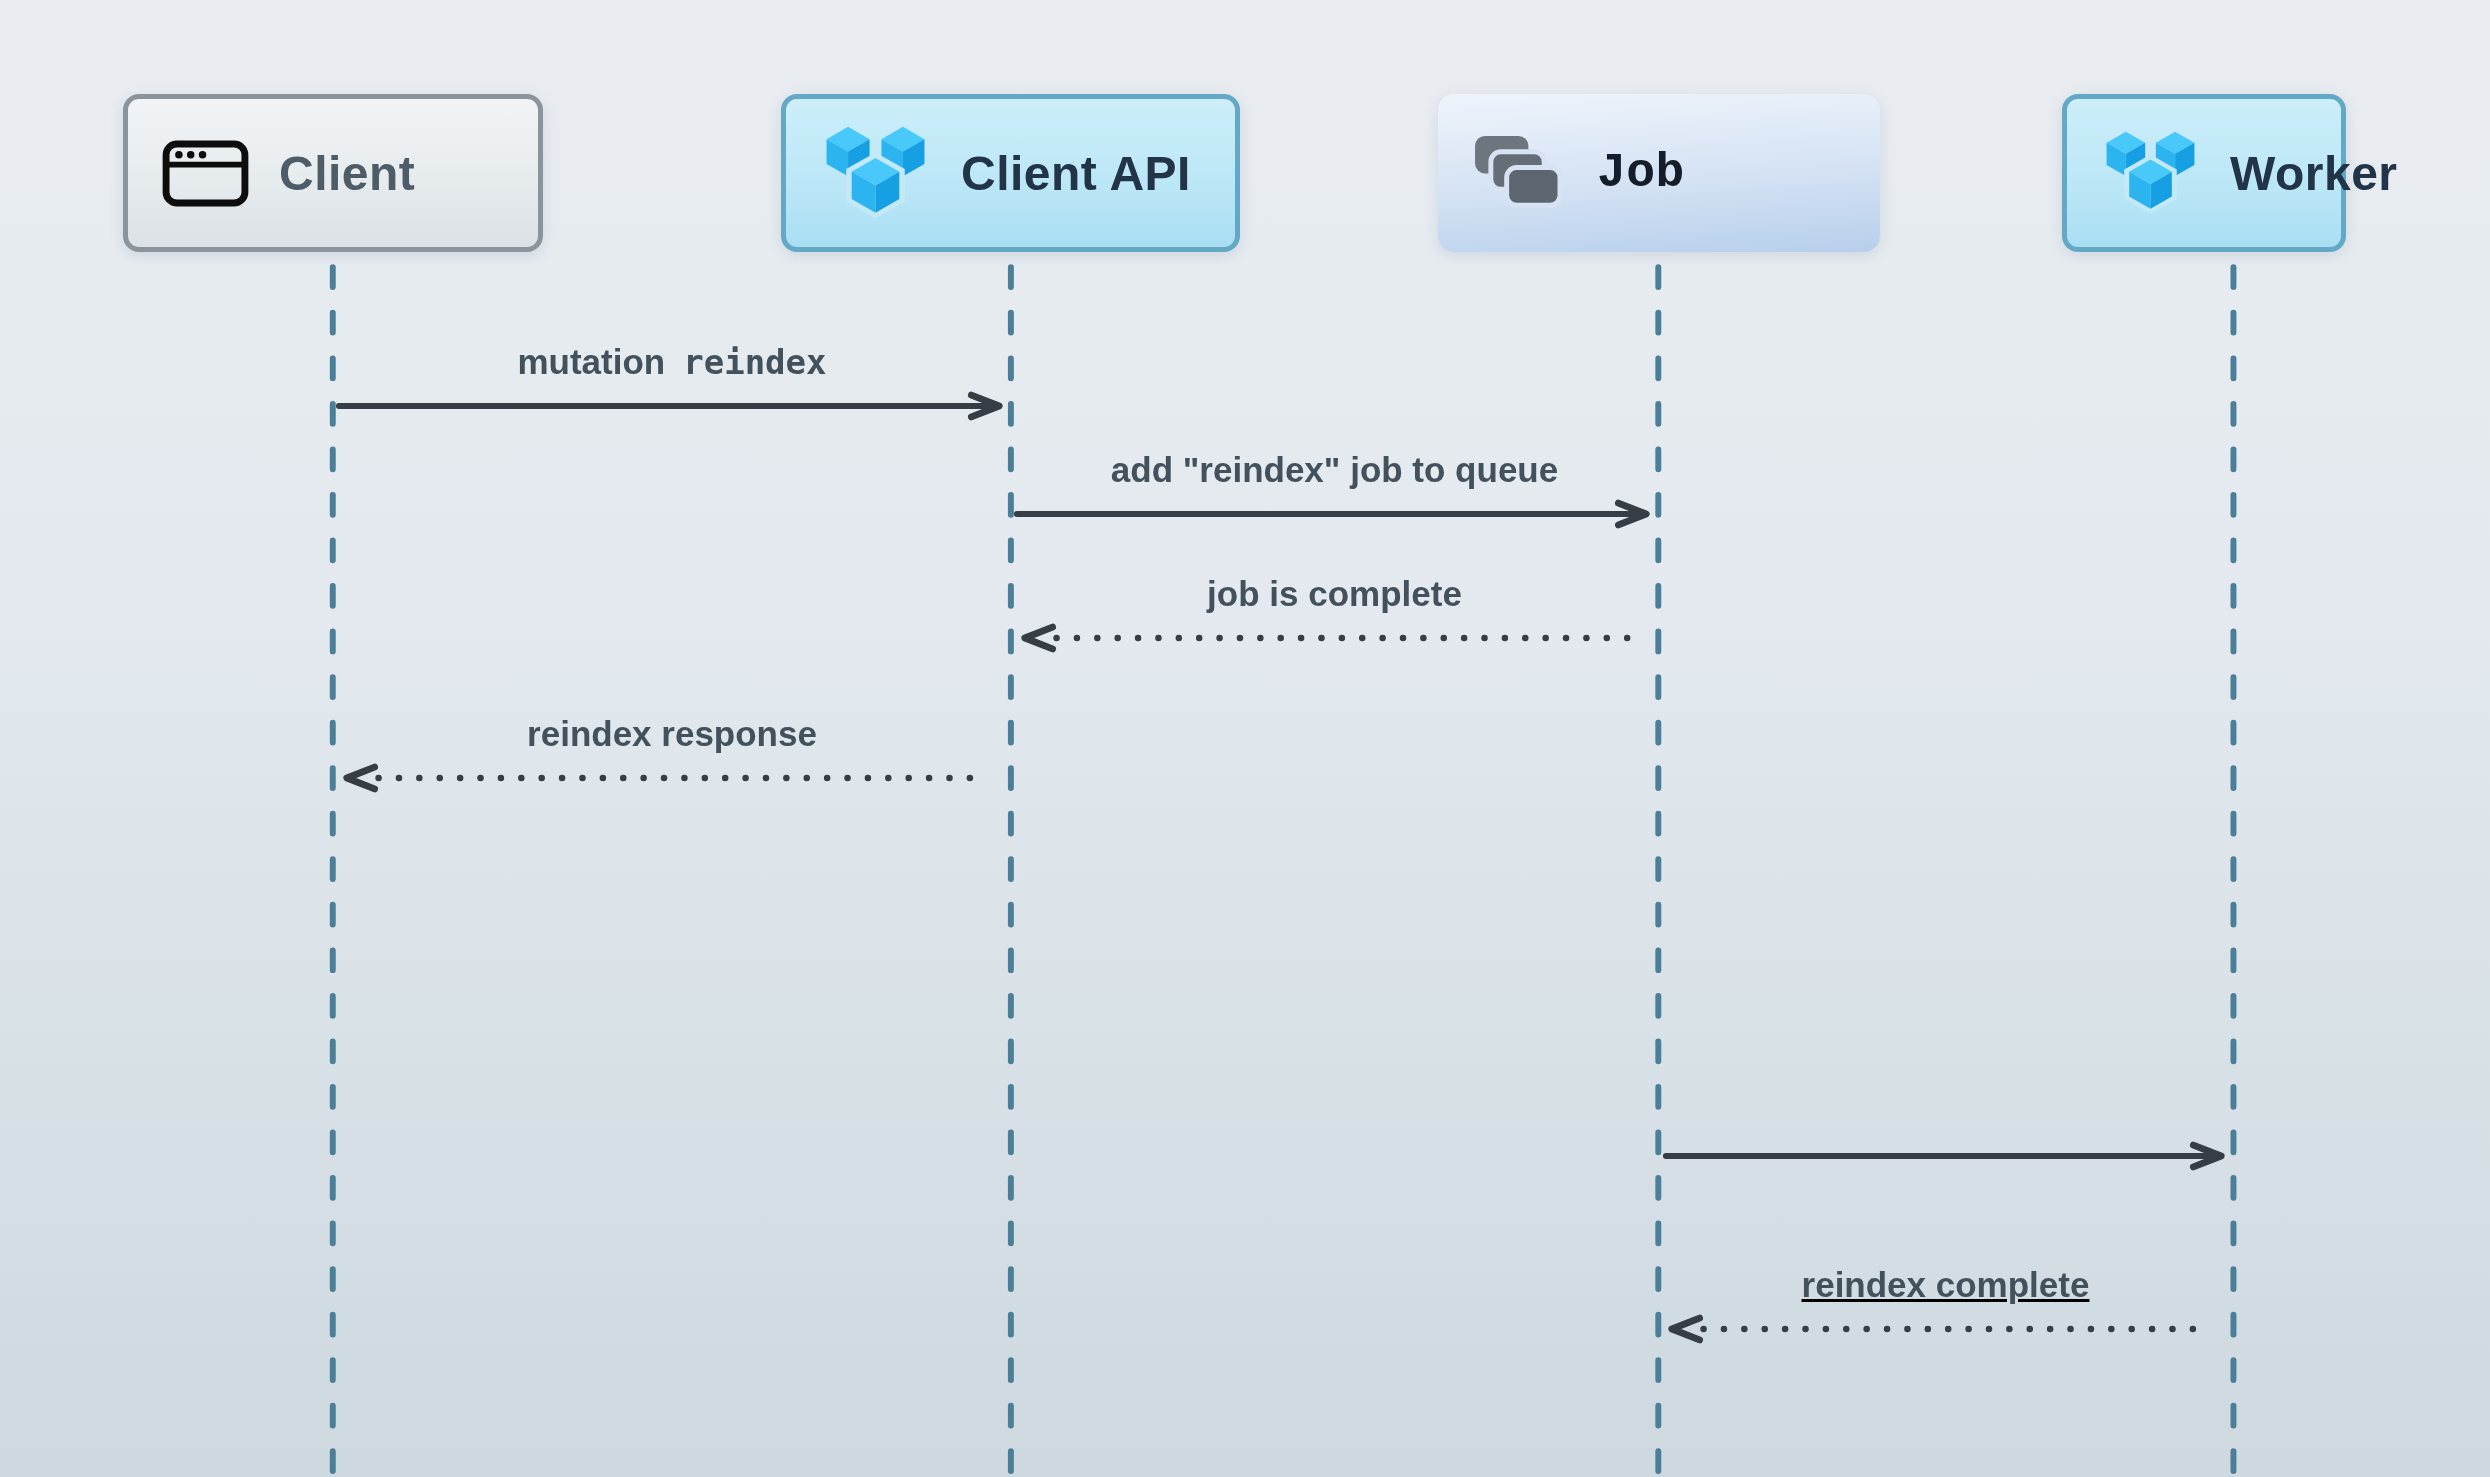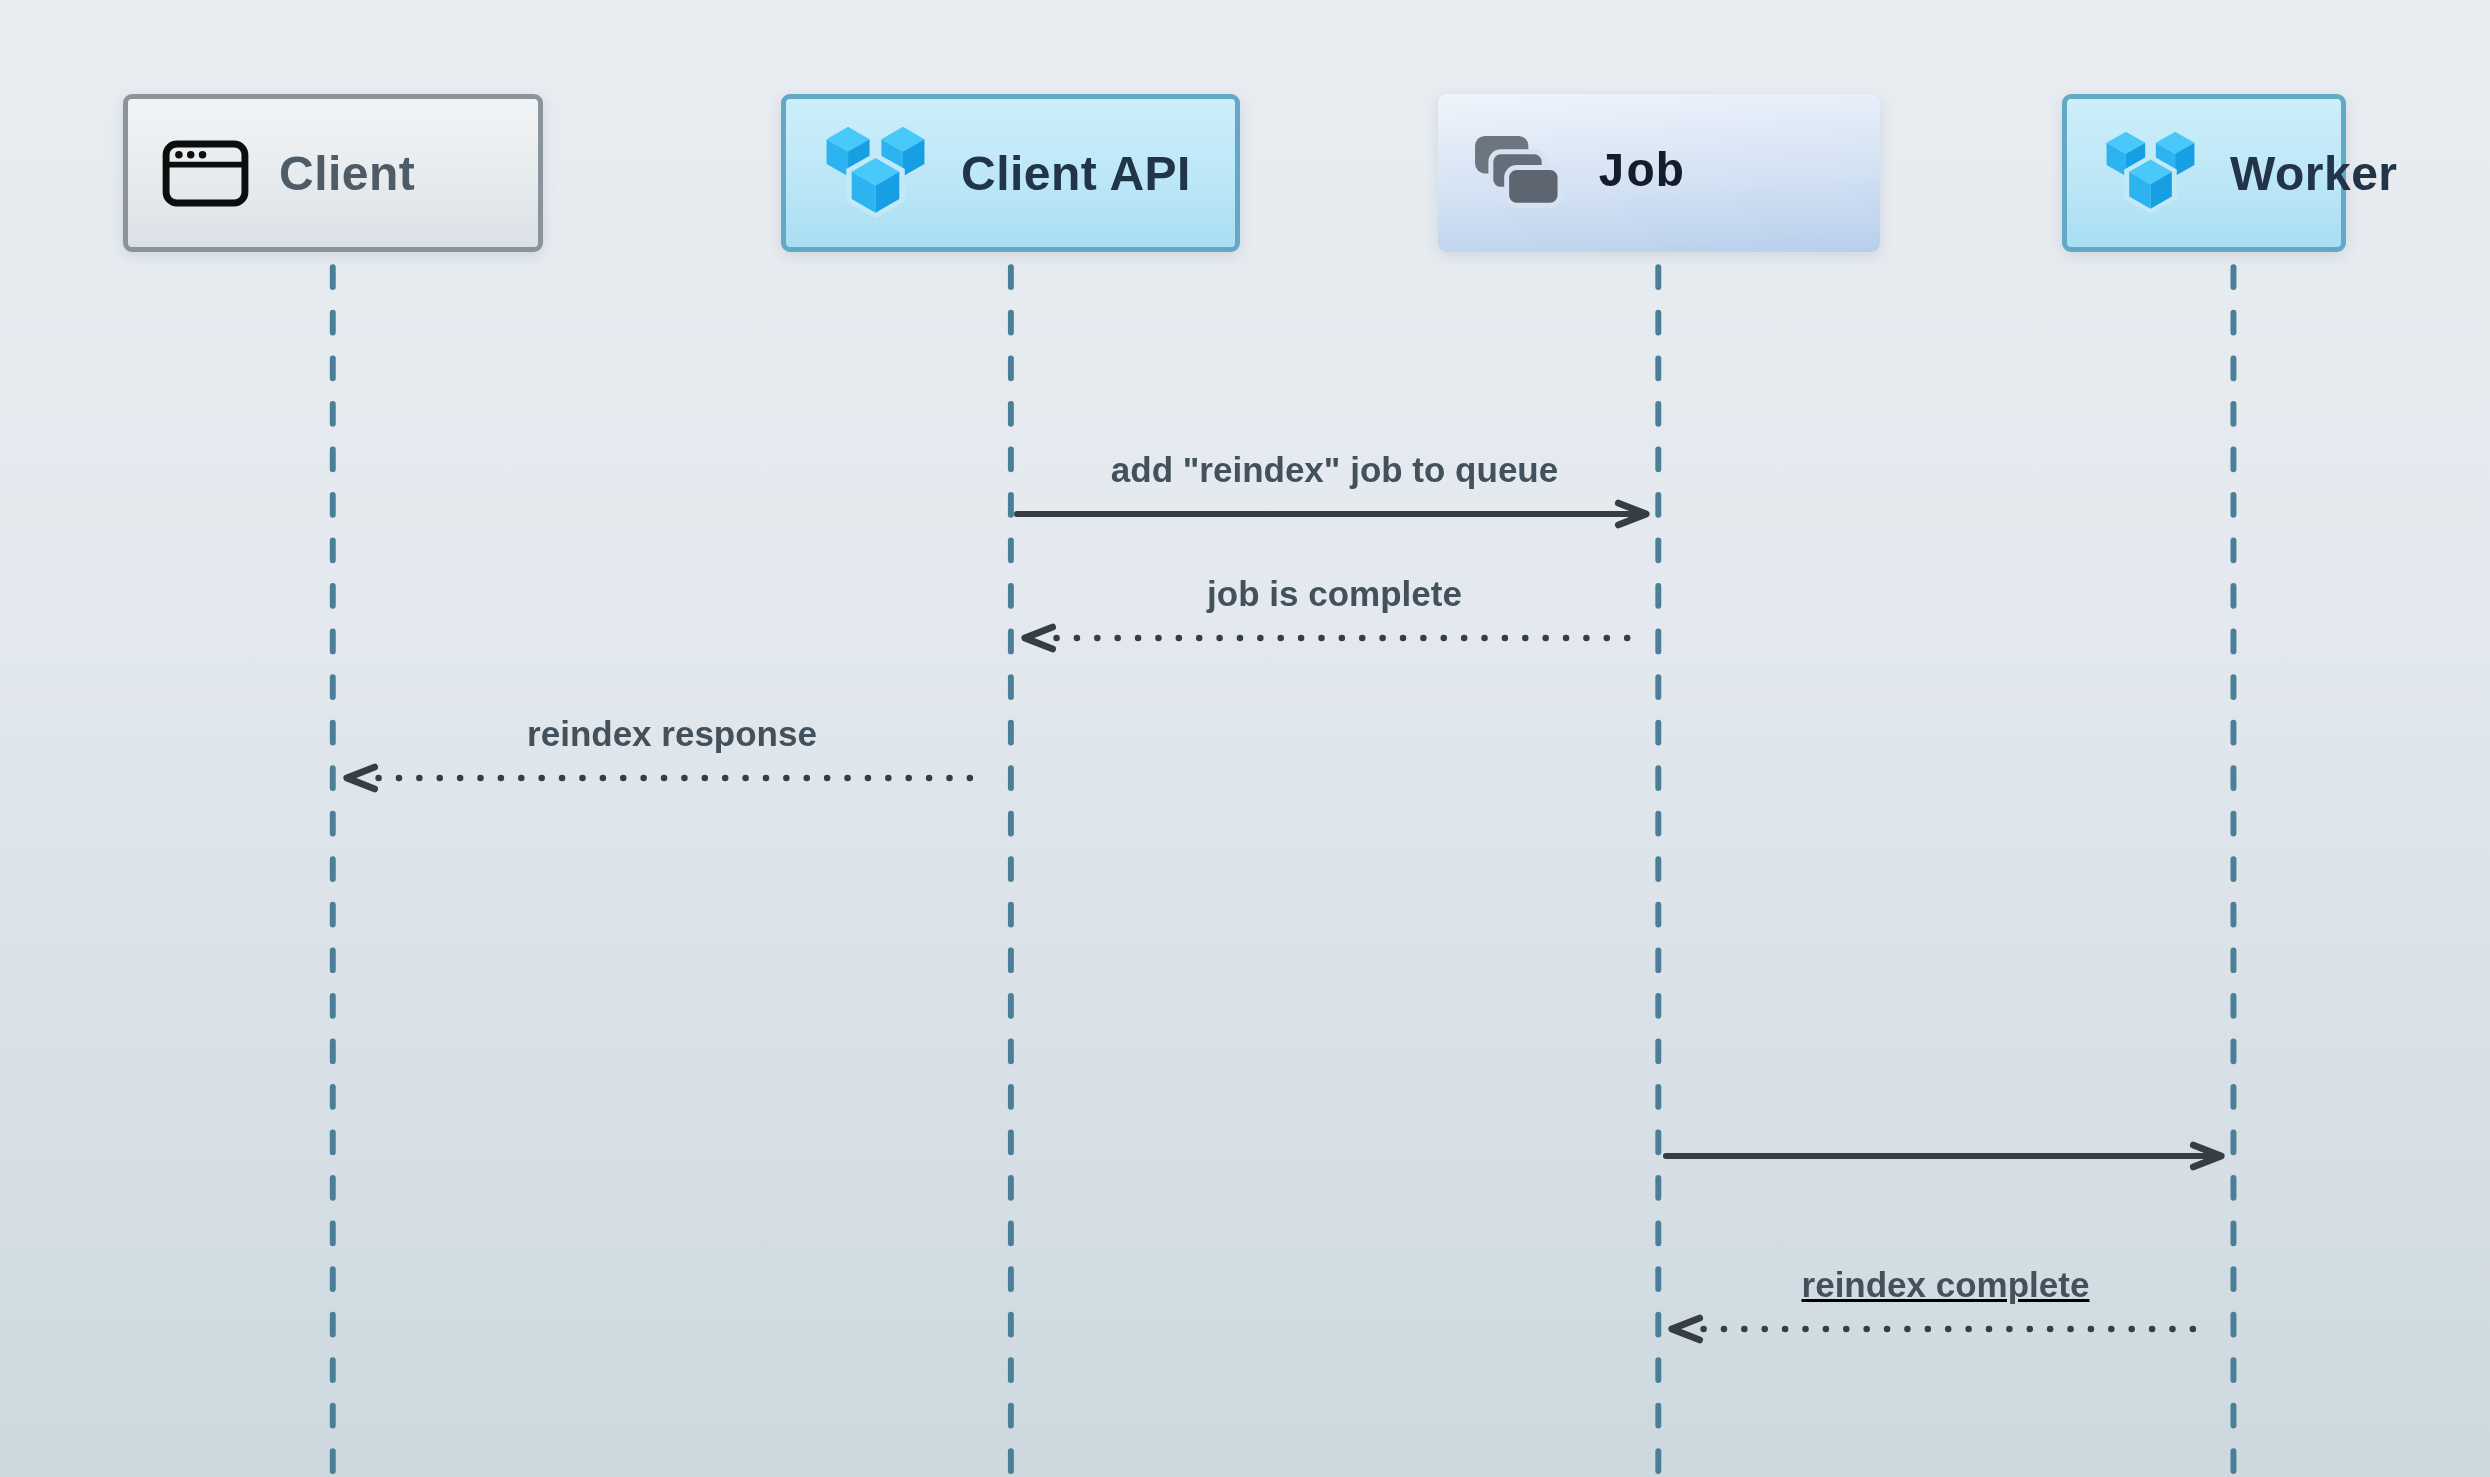--- a/index.html
+++ b/index.html
@@ -18,21 +18,21 @@
     position: absolute;
     left: 0; top: 0;
     z-index: 1;
   }
 
   
   .actor {
     position: absolute;
     top: 94px;
     height: 158px;
-    border-radius: 9px;
+    border-radius: 16px;
     display: flex;
     align-items: center;
     padding-left: 34px;
     gap: 30px;
     box-sizing: border-box;
     z-index: 3;
     box-shadow: 0 4px 14px rgba(100, 120, 145, 0.18);
   }
   .actor-label {
     font-size: 48px;
@@ -158,20 +158,27 @@
       <polygon points="66.5,15.5 90,29 90,56 66.5,42.5" fill="#2cb4f1"></polygon>
       <polygon points="113.5,15.5 90,29 90,56 113.5,42.5" fill="#169fe2"></polygon>
       <polygon points="60,30 92,48 92,84 60,102 28,84 28,48" fill="#c3e9f7"></polygon>
       <polygon points="60,36 86,51 60,66 34,51" fill="#49c8fa"></polygon>
       <polygon points="34,51 60,66 60,96 34,81" fill="#2cb4f1"></polygon>
       <polygon points="86,51 60,66 60,96 86,81" fill="#169fe2"></polygon>
     </svg>
     <span class="actor-label">Worker</span>
   </div>
 
+  <div class="message m1">
+    <div class="msg-label"><span>mutation</span><span class="code">reindex</span></div>
+    <svg class="msg-arrow" width="678" height="32" viewBox="0 0 685 32">
+      <line x1="6" y1="16" x2="664" y2="16" stroke="#363d44" stroke-width="6" stroke-linecap="round"></line>
+      <polyline points="645,5 673,16 645,27" fill="none" stroke="#363d44" stroke-width="7" stroke-linecap="round" stroke-linejoin="round"></polyline>
+    </svg>
+  </div>
 
   <div class="message m2">
     <div class="msg-label">add "reindex" job to queue</div>
     <svg class="msg-arrow" width="647" height="32" viewBox="0 0 654 32">
       <line x1="6" y1="16" x2="633" y2="16" stroke="#363d44" stroke-width="6" stroke-linecap="round"></line>
       <polyline points="614,5 642,16 614,27" fill="none" stroke="#363d44" stroke-width="7" stroke-linecap="round" stroke-linejoin="round"></polyline>
     </svg>
   </div>
 
   <div class="message m3">

